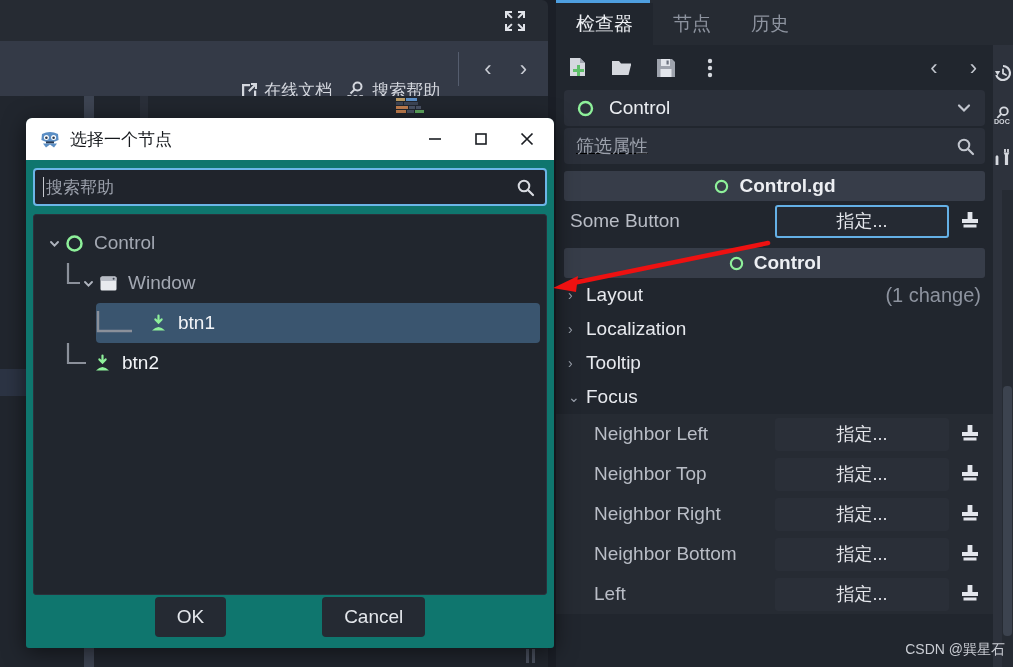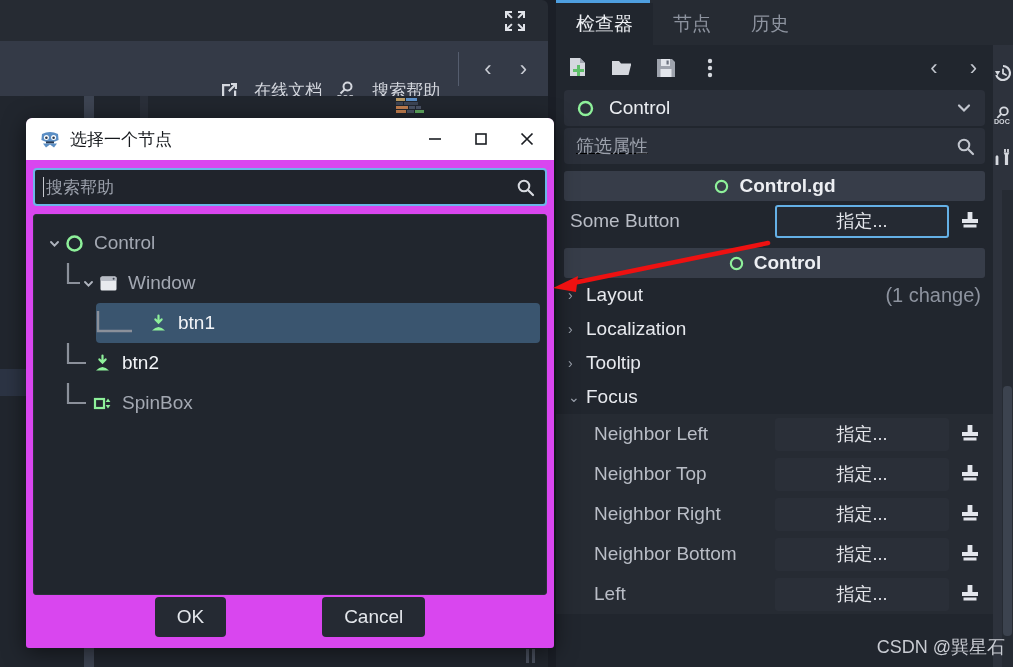--- a/index.html
+++ b/index.html
@@ -10,37 +10,37 @@
     overflow: hidden;
   }
   #root { position: relative; width: 1013px; height: 667px; }
 
   
   .editor-backdrop { position: absolute; left: 0; top: 0; width: 556px; height: 667px; background: #1b1f27; }
   .editor-topbar { position: absolute; left: 0; top: 0; width: 548px; height: 41px; background: #262b33; border-radius: 0 6px 0 0; }
   .expand-icon { position: absolute; right: 22px; top: 10px; width: 22px; height: 22px; }
   .editor-menubar { position: absolute; left: 0; top: 41px; width: 548px; height: 55px; background: #343a47; }
   .menu-right { position: absolute; right: 14px; top: 0; height: 55px; display: flex; align-items: center; gap: 14px; }
-  .menu-item { display: flex; align-items: center; gap: 15px; color: #d4d7de; font-size: 17px; cursor: default; margin-top: 44px; }
+  .menu-item { display: flex; align-items: center; gap: 5px; color: #d4d7de; font-size: 17px; cursor: default; margin-top: 44px; }
   .menu-sep { width: 1px; height: 34px; background: #555d6e; margin: 0 4px; }
   .chev-btn { color: #c9ccd4; font-size: 22px; padding: 0 7px; }
   .editor-body { position: absolute; left: 0; top: 96px; width: 548px; height: 571px; background: #21262e; }
   .codeminimap { position: absolute; left: 396px; top: 98px; width: 38px; height: 16px; }
   .mm-row { display: flex; gap: 1px; margin-bottom: 1px; height: 3px; }
   .mm-cell { height: 3px; }
   .left-highlight { position: absolute; left: 0; top: 369px; width: 30px; height: 27px; background: #2c3444; }
   .left-vrule { position: absolute; left: 84px; top: 96px; width: 10px; height: 571px; background: #3d4452; }
   .left-panel-edge { position: absolute; left: 140px; top: 96px; width: 8px; height: 290px; background: #2a2f39; }
   .bottom-grip { position: absolute; left: 524px; top: 648px; width: 16px; height: 16px; }
   .grip-bar { position: absolute; width: 3px; height: 14px; background: #4a515f; }
 
   
   .dialog {
     position: absolute; left: 26px; top: 118px; width: 528px; height: 530px;
-    background: #d946ef; border-radius: 7px 7px 3px 3px;
+    background: #0f766e; border-radius: 7px 7px 3px 3px;
     box-shadow: 0 4px 22px rgba(0,0,0,.55);
   }
   .dlg-titlebar {
     height: 42px; background: #ffffff; border-radius: 6px 6px 0 0;
     display: flex; align-items: center; padding: 0 4px 0 14px;
   }
   .dlg-title-left { display: flex; align-items: center; gap: 10px; flex: 1; }
   .godot-ico { width: 20px; height: 17px; flex: 0 0 auto; }
   .dlg-title-text { color: #15181c; font-size: 17px; }
   .wbtn {
@@ -124,21 +124,21 @@
   .focus-rows { background: #262b33; }
   .focus-rows .prop-line { padding-left: 38px; }
 
   .dock-vbar { position: absolute; left: 437px; top: 45px; width: 20px; height: 622px; background: #2d323c; display: flex; flex-direction: column; align-items: center; padding-top: 18px; gap: 22px; }
   .vb-ico { width: 20px; height: 20px; cursor: pointer; }
   .scroll-track { position: absolute; right: 0; top: 190px; width: 11px; height: 477px; background: #262b33; }
   .scroll-thumb { position: absolute; right: 1px; top: 196px; width: 9px; height: 250px; background: #3c434f; border-radius: 4px; }
 
   
   .anno { position: absolute; left: 0; top: 0; width: 1013px; height: 667px; pointer-events: none; }
-  .watermark { position: absolute; right: 8px; bottom: 8px; color: #c9ccd3; font-size: 18px; }
+  .watermark { position: absolute; right: 8px; bottom: 8px; color: #c9ccd3; font-size: 14px; }
 </style>
 </head>
 <body>
 
 <div id="root">
 
   <div class="editor-backdrop">
     <div class="editor-topbar">
       <span class="expand-icon">
         <svg viewBox="0 0 22 22" width="22" height="22">
@@ -481,31 +481,20 @@
           <svg class="tw" viewBox="0 0 500 40" preserveAspectRatio="none">
             <path d="M28 0 V20 H46" fill="none" stroke="#8b909a" stroke-width="2.2"></path>
           </svg>
           <svg class="n-ico" viewBox="0 0 21 21">
             <path d="M10.5 2.5 V9 M7.4 6.4 L10.5 9.6 L13.6 6.4" fill="none" stroke="#8ef09a" stroke-width="2.2" stroke-linecap="round"></path>
             <path d="M4 17.5 Q10.5 10.5 17 17.5 Z" fill="#8ef09a"></path>
           </svg>
           <span class="node-label bright">btn2</span>
         </div>
 
-        <div class="tree-row" style="padding-left:52px">
-          <svg class="tw" viewBox="0 0 500 40" preserveAspectRatio="none">
-            <path d="M28 0 V20 H46" fill="none" stroke="#8b909a" stroke-width="2.2"></path>
-          </svg>
-          <svg class="n-ico" viewBox="0 0 21 21">
-            <rect x="3" y="6" width="9" height="9" fill="none" stroke="#8ef09a" stroke-width="2.2"></rect>
-            <path d="M16 5.5 L18.4 9 H13.6 Z" fill="#8ef09a"></path>
-            <path d="M16 15.5 L13.6 12 H18.4 Z" fill="#8ef09a"></path>
-          </svg>
-          <span class="node-label dim">SpinBox</span>
-        </div>
       </div>
     </div>
 
     <div class="dlg-footer">
       <button class="dlg-btn">OK</button>
       <button class="dlg-btn">Cancel</button>
     </div>
   </div>
 
   <svg class="anno" viewBox="0 0 1013 667">

